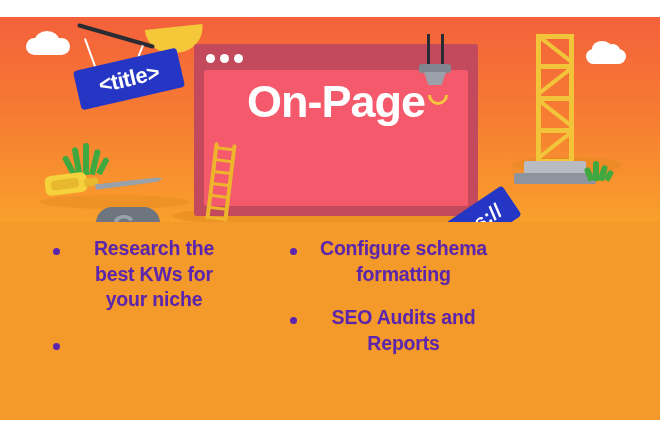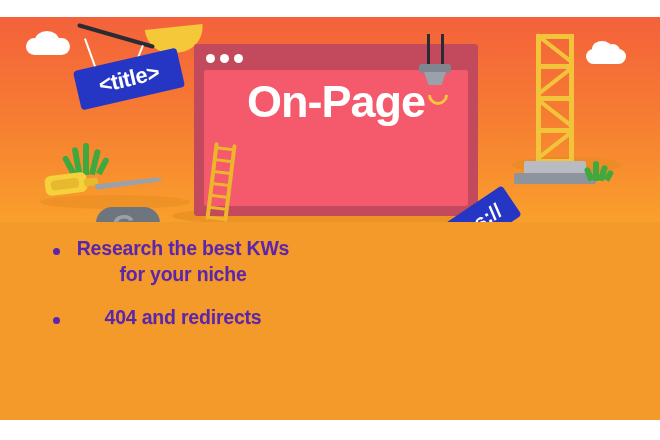--- a/index.html
+++ b/index.html
@@ -251,24 +251,33 @@
   <div class="panel">
     <div class="cols">
 
       <div class="col left">
         <div class="bullet-row">
           <span class="bullet-dot"></span>
           <span class="bullet-text">Research the best KWs for your niche</span>
         </div>
         <div class="bullet-row">
           <span class="bullet-dot"></span>
-          <span class="bullet-text">404 and redirects</span>
-        </div>
-      </div>
-
+        </div>
+      </div>
+
+      <div class="col right">
+        <div class="bullet-row">
+          <span class="bullet-dot"></span>
+          <span class="bullet-text">Configure schema formatting</span>
+        </div>
+        <div class="bullet-row">
+          <span class="bullet-dot"></span>
+          <span class="bullet-text">SEO Audits and Reports</span>
+        </div>
+      </div>
 
     </div>
 
   </div>
 
   <div class="top-strip"></div>
   <div class="bottom-strip"></div>
 
 </div>
 

